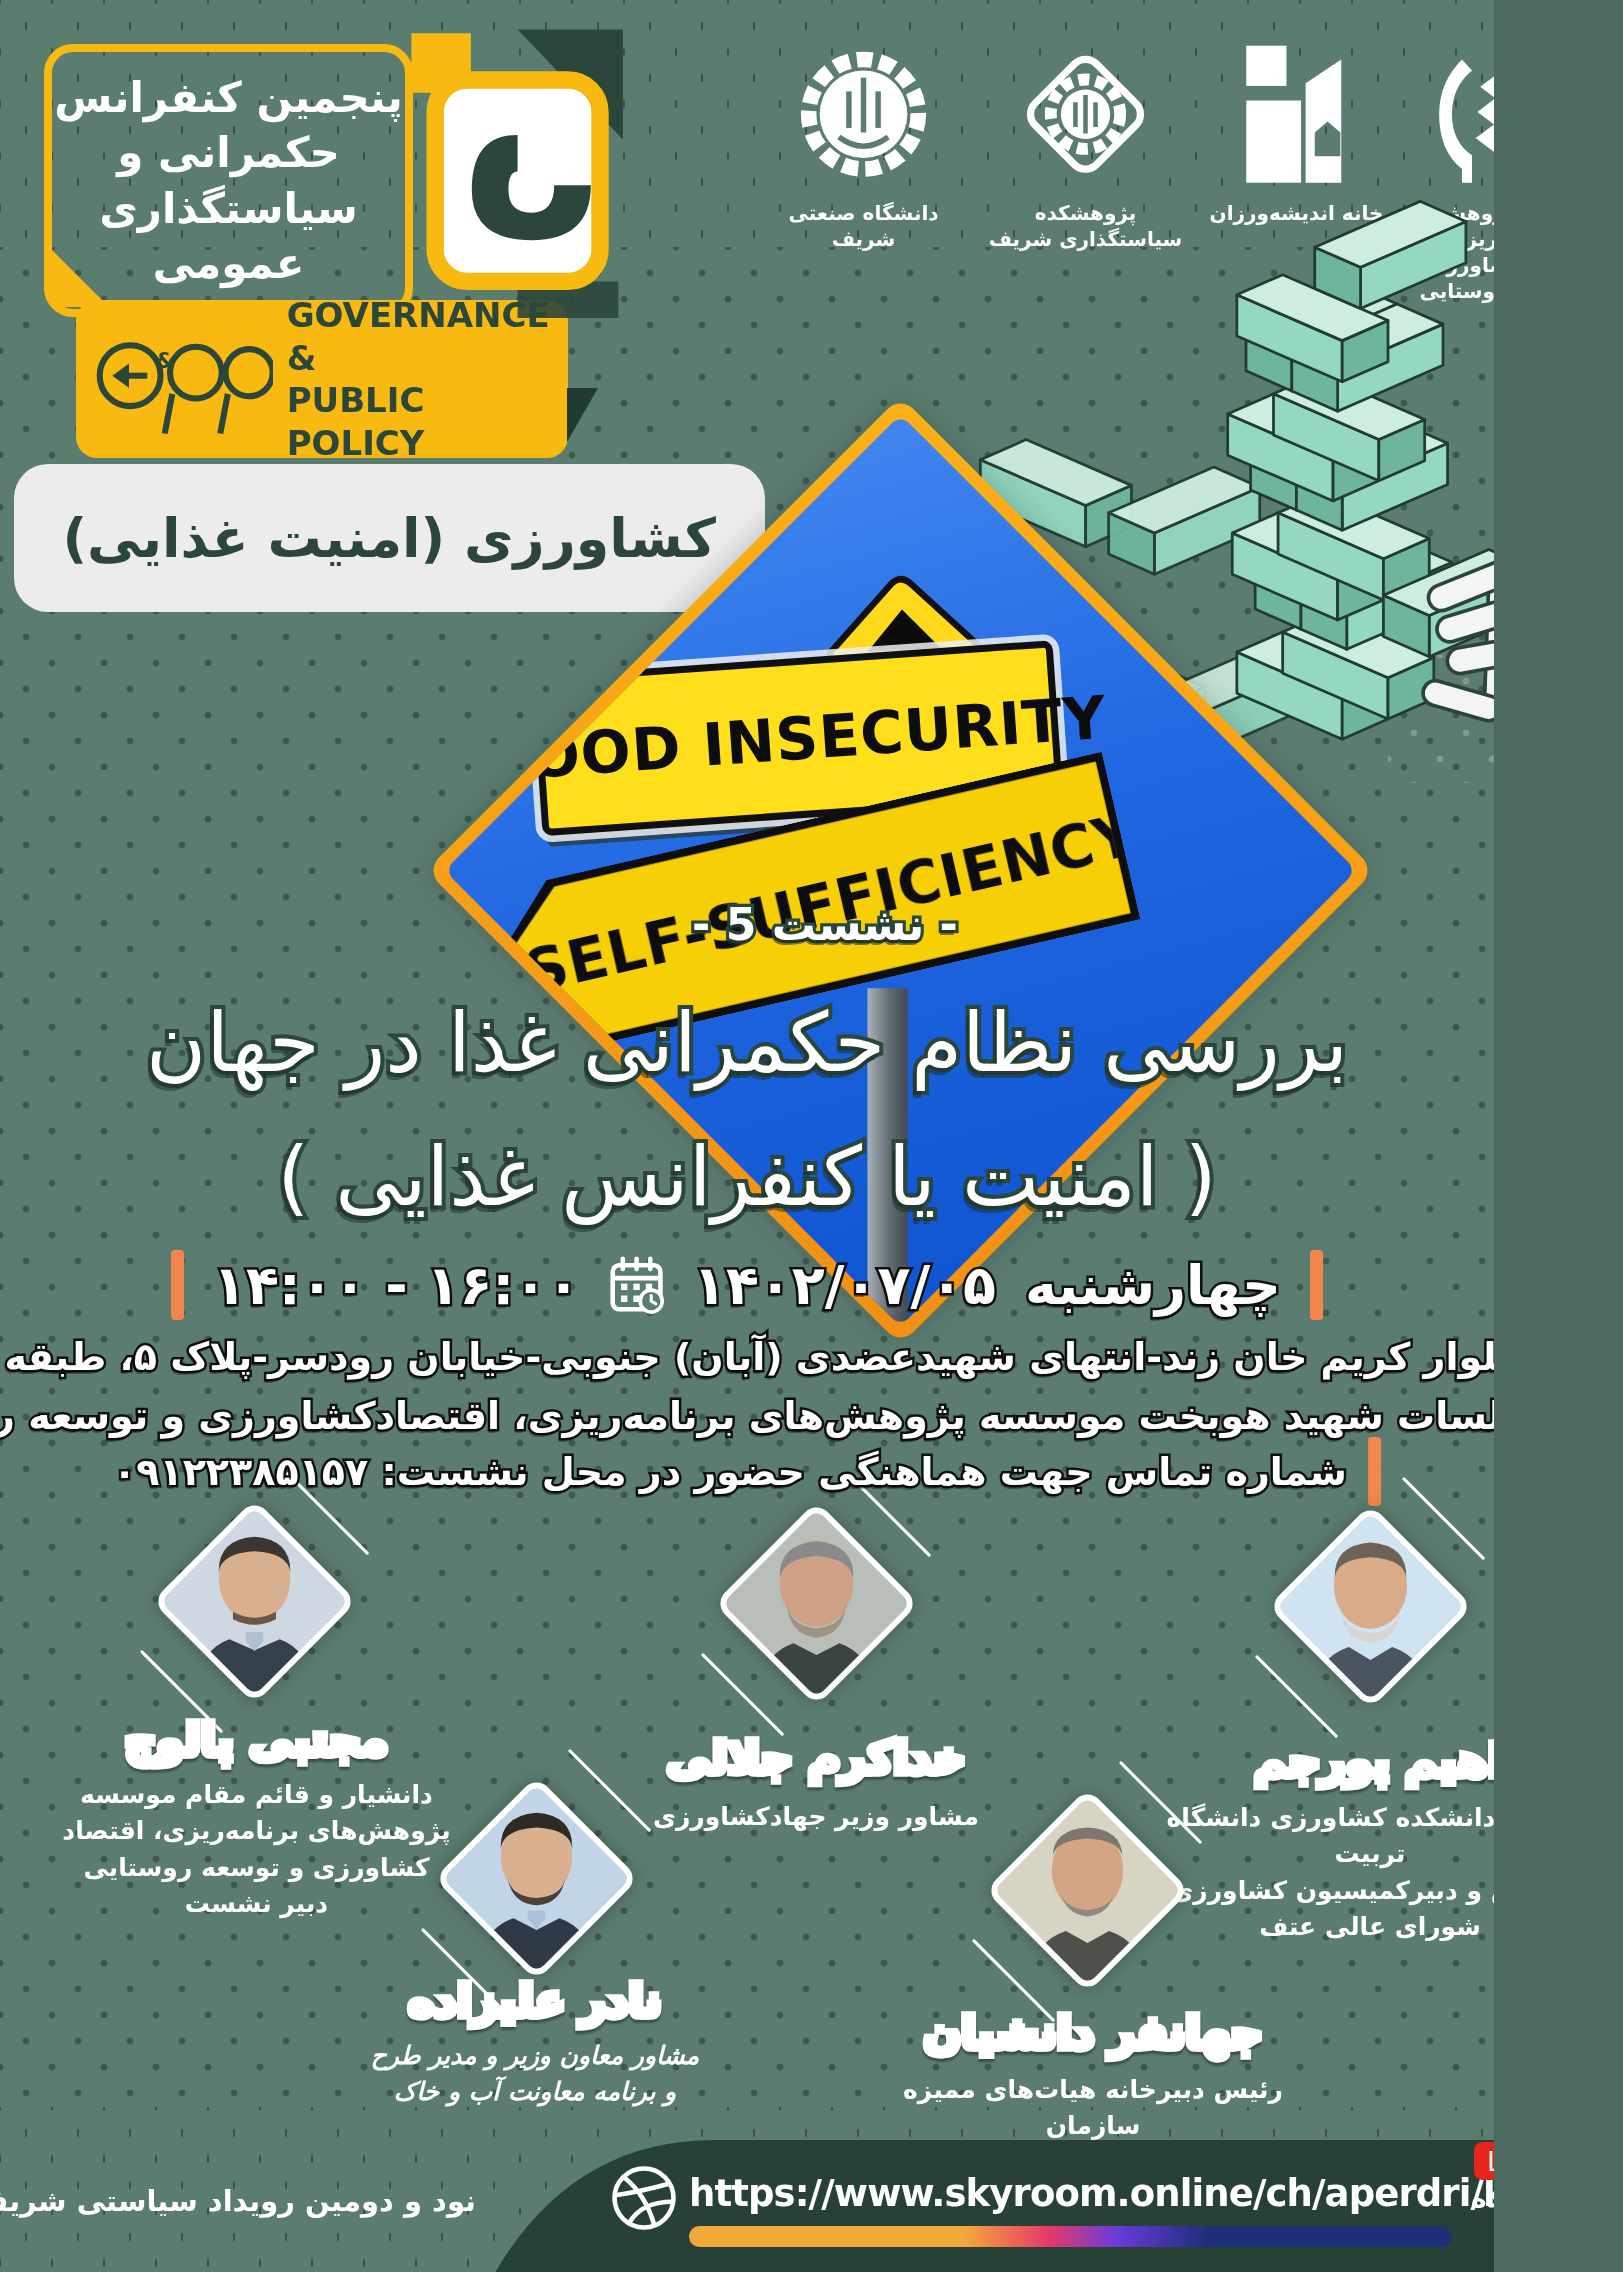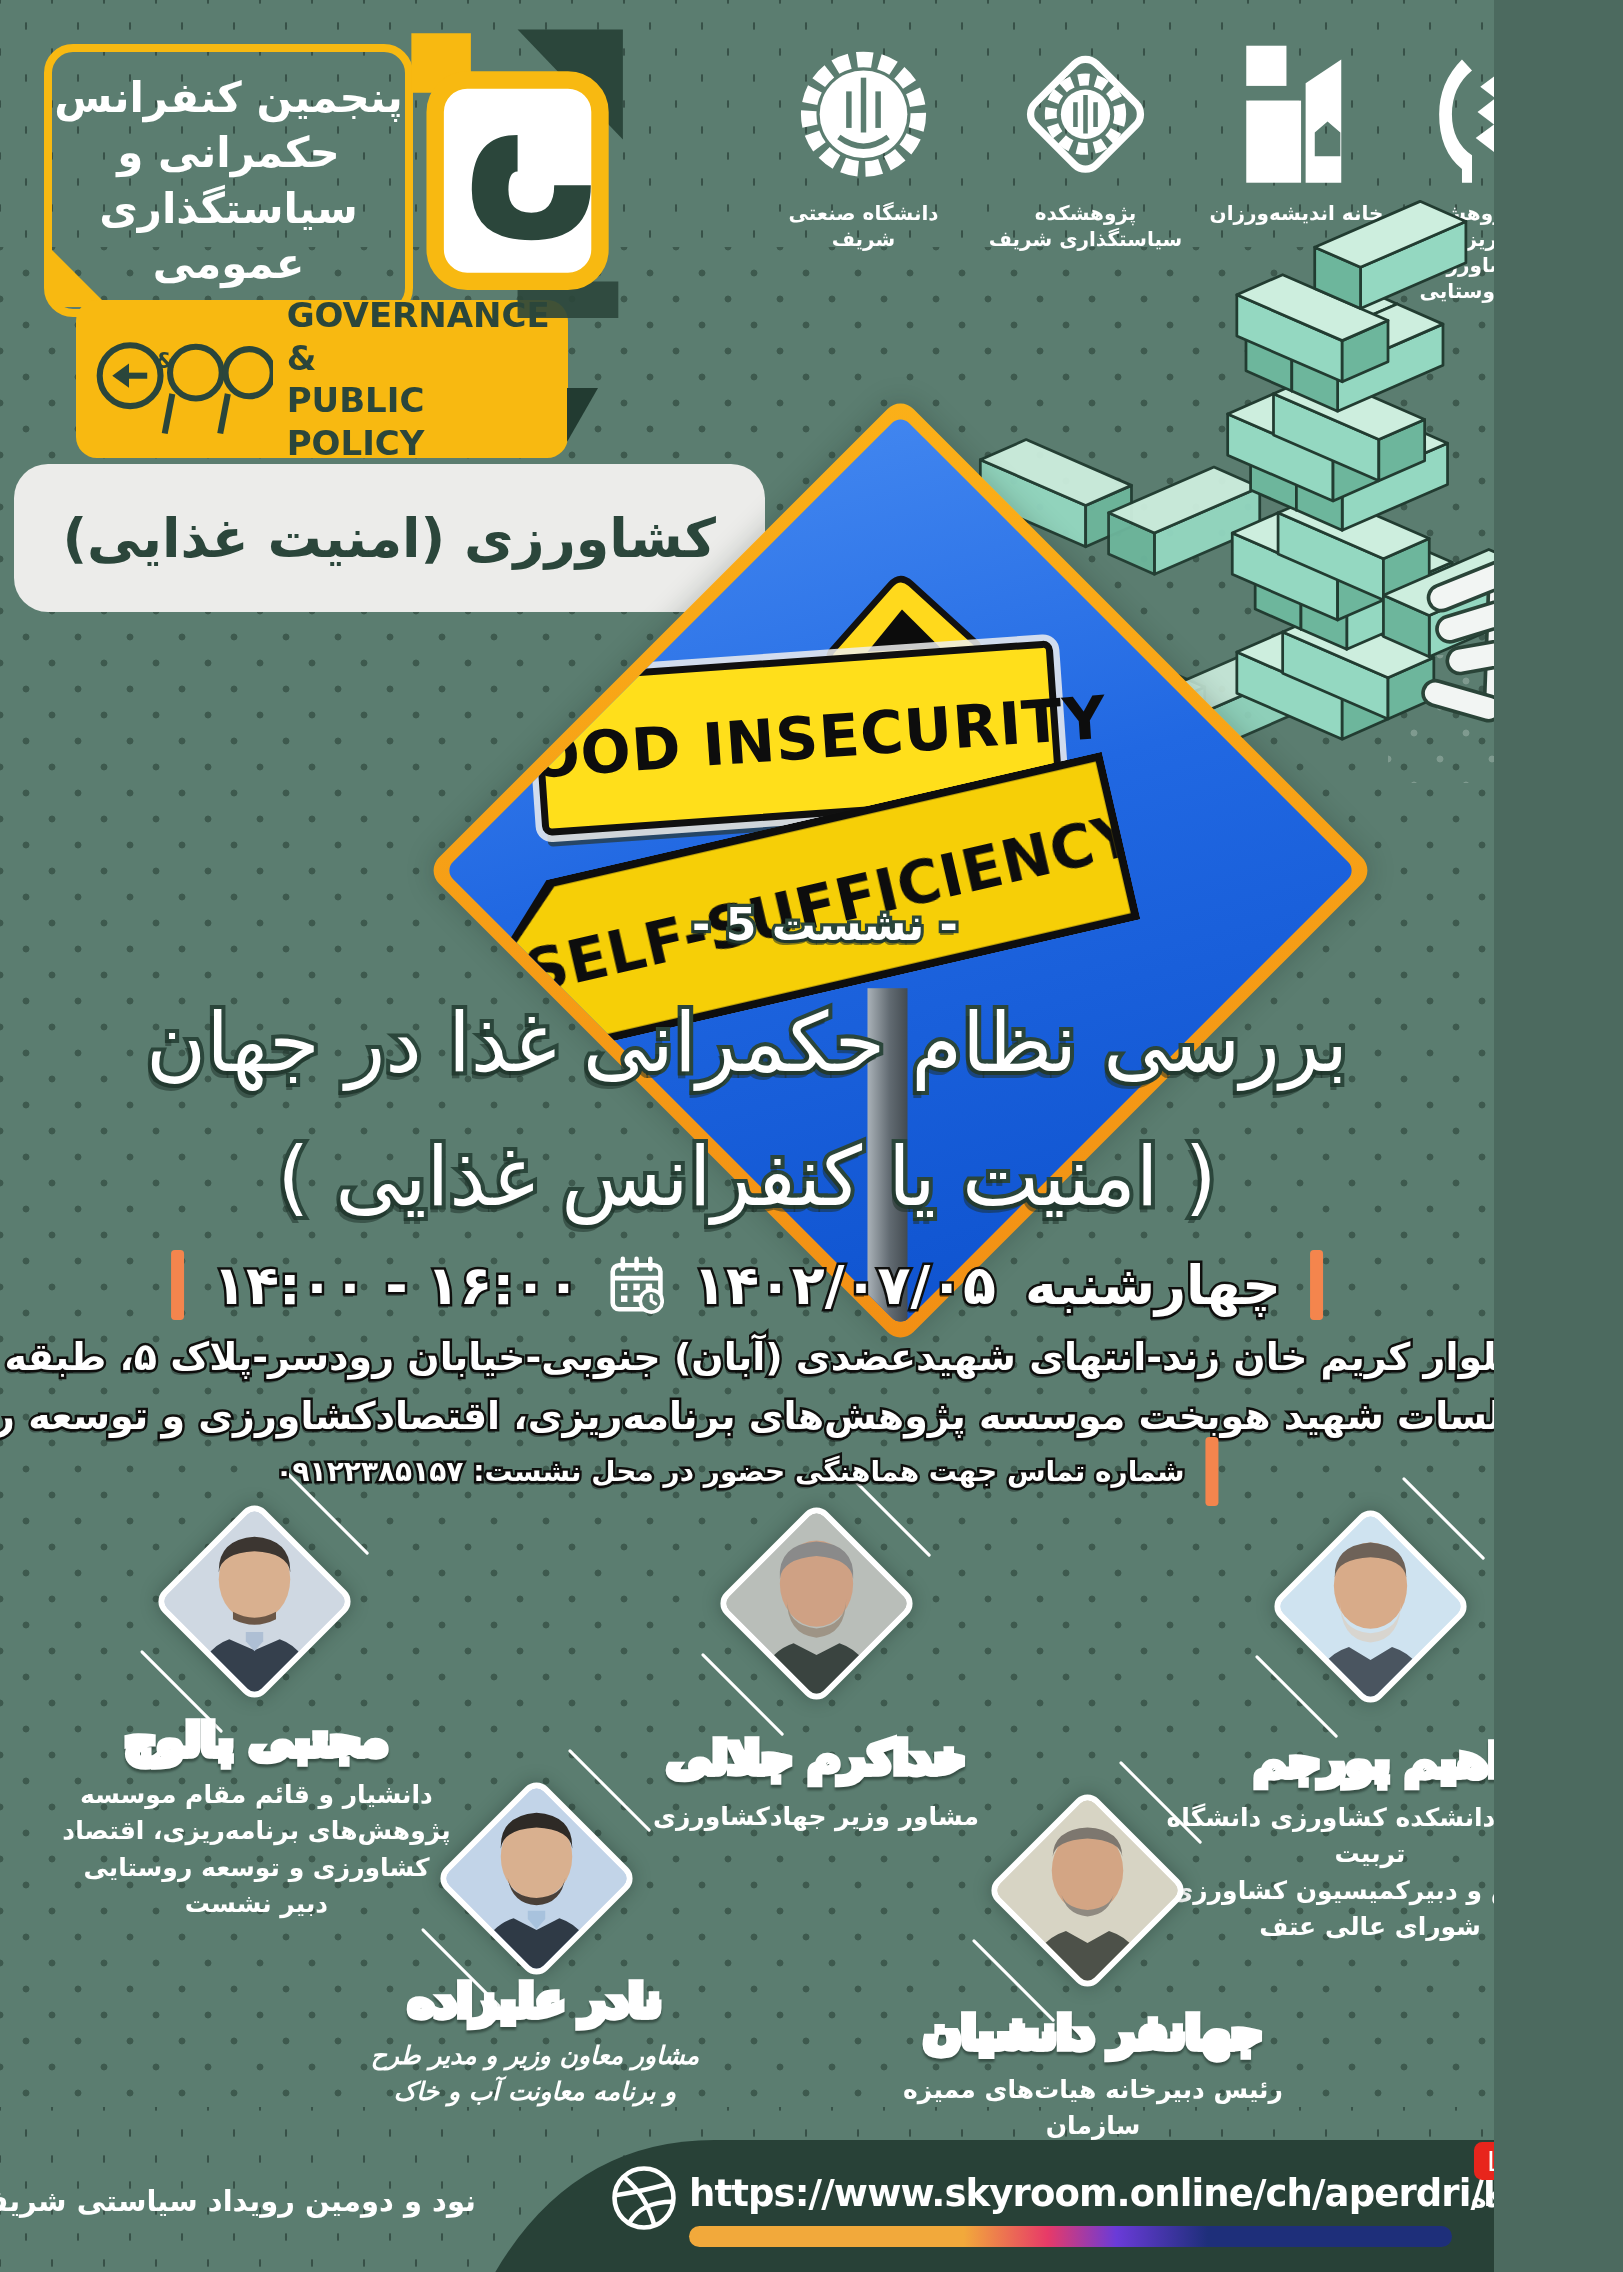--- a/index.html
+++ b/index.html
@@ -76,21 +76,21 @@
   .obar{width:13px;border-radius:3.7px;background:#f4854d;flex:0 0 auto;}
   .date-row{position:absolute;left:50%;top:1250px;transform:translateX(-50%);z-index:6;
     display:flex;direction:ltr;align-items:center;gap:29px;}
   .date-row .txt{font-size:54px;white-space:nowrap;}
   .date-row .obar{height:70px;}
   .addr-row{position:absolute;left:50%;top:1328px;transform:translateX(-50%);z-index:6;
     display:flex;direction:ltr;align-items:stretch;gap:23px;}
   .addr-col{direction:rtl;text-align:center;font-size:38px;line-height:1.55;white-space:nowrap;}
   .phone-row{position:absolute;left:50%;top:1437px;transform:translateX(-50%);z-index:6;
     display:flex;direction:rtl;align-items:center;gap:21px;}
-  .phone-row .txt{direction:rtl;font-size:28px;white-space:nowrap;}
+  .phone-row .txt{direction:rtl;font-size:38px;white-space:nowrap;}
   .phone-row .obar{height:69px;}
   
   .spk-photo{position:absolute;width:133px;height:133px;border:6px solid #fff;border-radius:15.6px;
     transform:rotate(45deg);overflow:hidden;z-index:6;box-shadow:0 0 18.3px rgba(20,35,28,.35);}
   .spk-photo .inner{position:absolute;left:50%;top:50%;width:197px;height:197px;
     transform:translate(-50%,-50%) rotate(-45deg);}
   .accent{position:absolute;width:115px;height:3.2px;background:#fff;border-radius:1.8px;z-index:5;transform:rotate(45deg);}
   .spk-name{position:absolute;width:458px;text-align:center;direction:rtl;z-index:6;
     color:#fff;font-size:44px;font-weight:800;white-space:nowrap;
     -webkit-text-stroke:7.3px #fff;paint-order:stroke fill;

